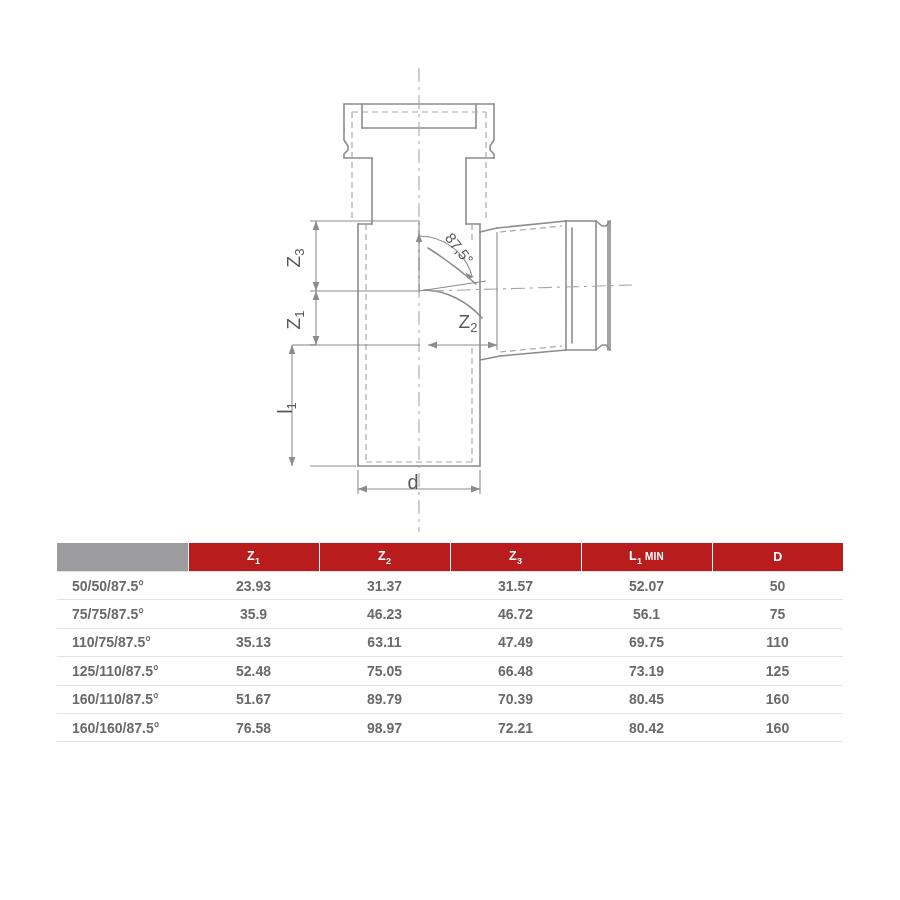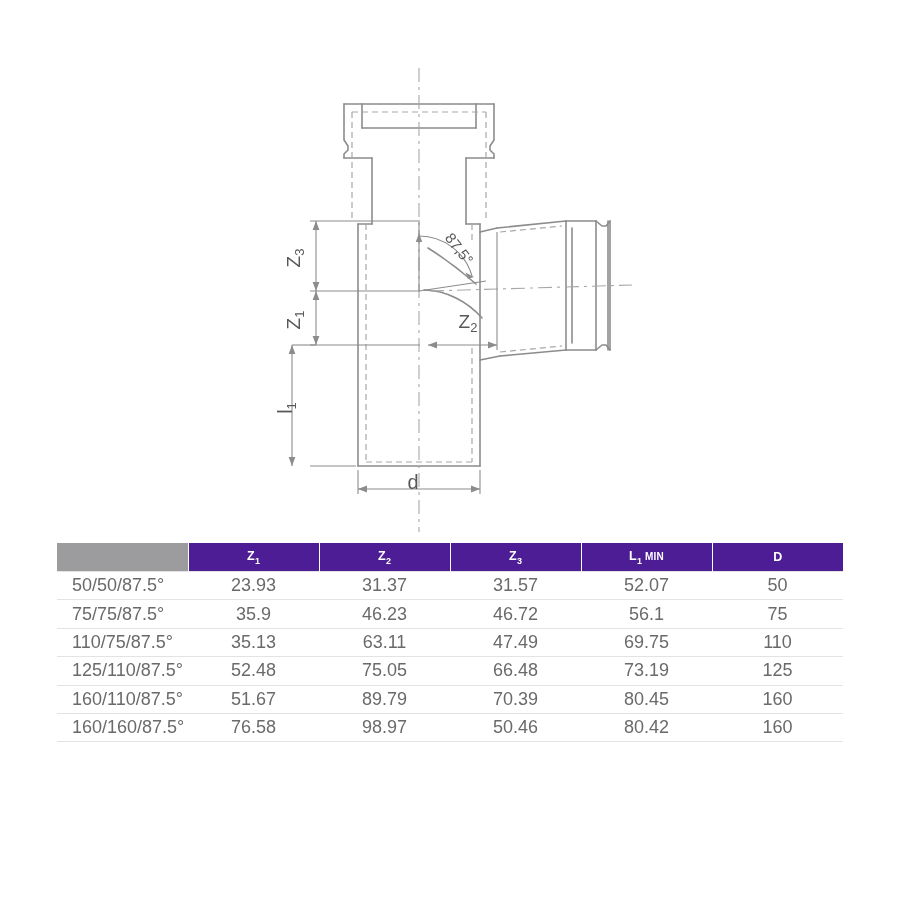--- a/index.html
+++ b/index.html
@@ -39,39 +39,40 @@
     left: 57px;
     top: 543px;
     width: 786px;
   }
   table.spec {
     border-collapse: collapse;
     width: 786px;
     table-layout: fixed;
   }
   table.spec thead th {
-    background: #4c1d95;
+    background: #b91c1c;
     color: #ffffff;
     font-size: 12.5px;
     font-weight: bold;
     height: 28px;
     padding: 0;
     text-align: center;
     border-right: 1px solid #ffffff;
     letter-spacing: .2px;
   }
   table.spec thead th:last-child { border-right: none; }
   table.spec thead th.blank { background: #9c9c9e; }
   table.spec tbody td {
-    font-size: 18px;
+    font-size: 14px;
     color: #6a6a6c;
     height: 27.4px;
     padding: 0;
     text-align: center;
     border-bottom: 1px solid #e3e3e4;
+    font-weight: bold;
   }
   table.spec tbody tr:first-child td { border-top: 1px solid #e3e3e4; }
   table.spec tbody td.name {
     text-align: left;
     padding-left: 15px;
   }
   .sub {
     font-size: 0.72em;
     vertical-align: sub;
     letter-spacing: 0;
@@ -264,21 +265,21 @@
             <td>51.67</td>
             <td>89.79</td>
             <td>70.39</td>
             <td>80.45</td>
             <td>160</td>
           </tr>
           <tr>
             <td class="name">160/160/87.5°</td>
             <td>76.58</td>
             <td>98.97</td>
-            <td>50.46</td>
+            <td>72.21</td>
             <td>80.42</td>
             <td>160</td>
           </tr>
         </tbody>
     </table>
   </div>
 
 </div>
 
 </body></html>

